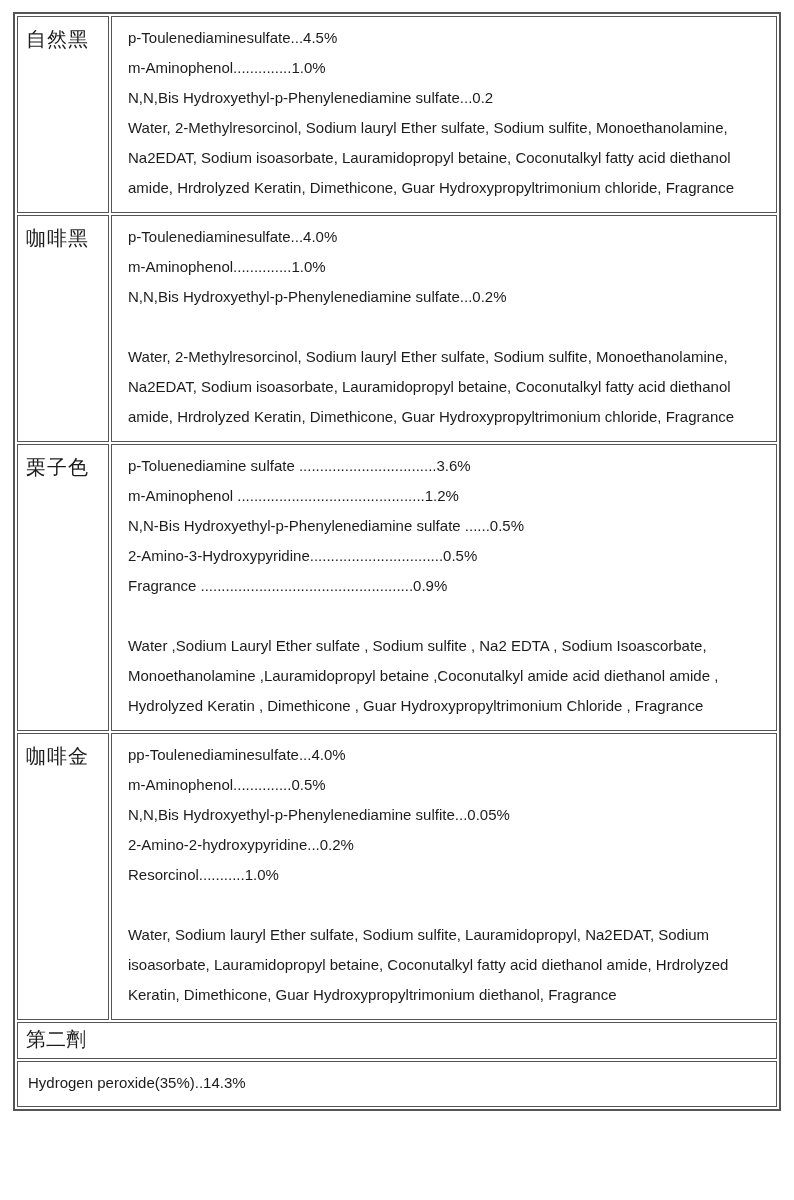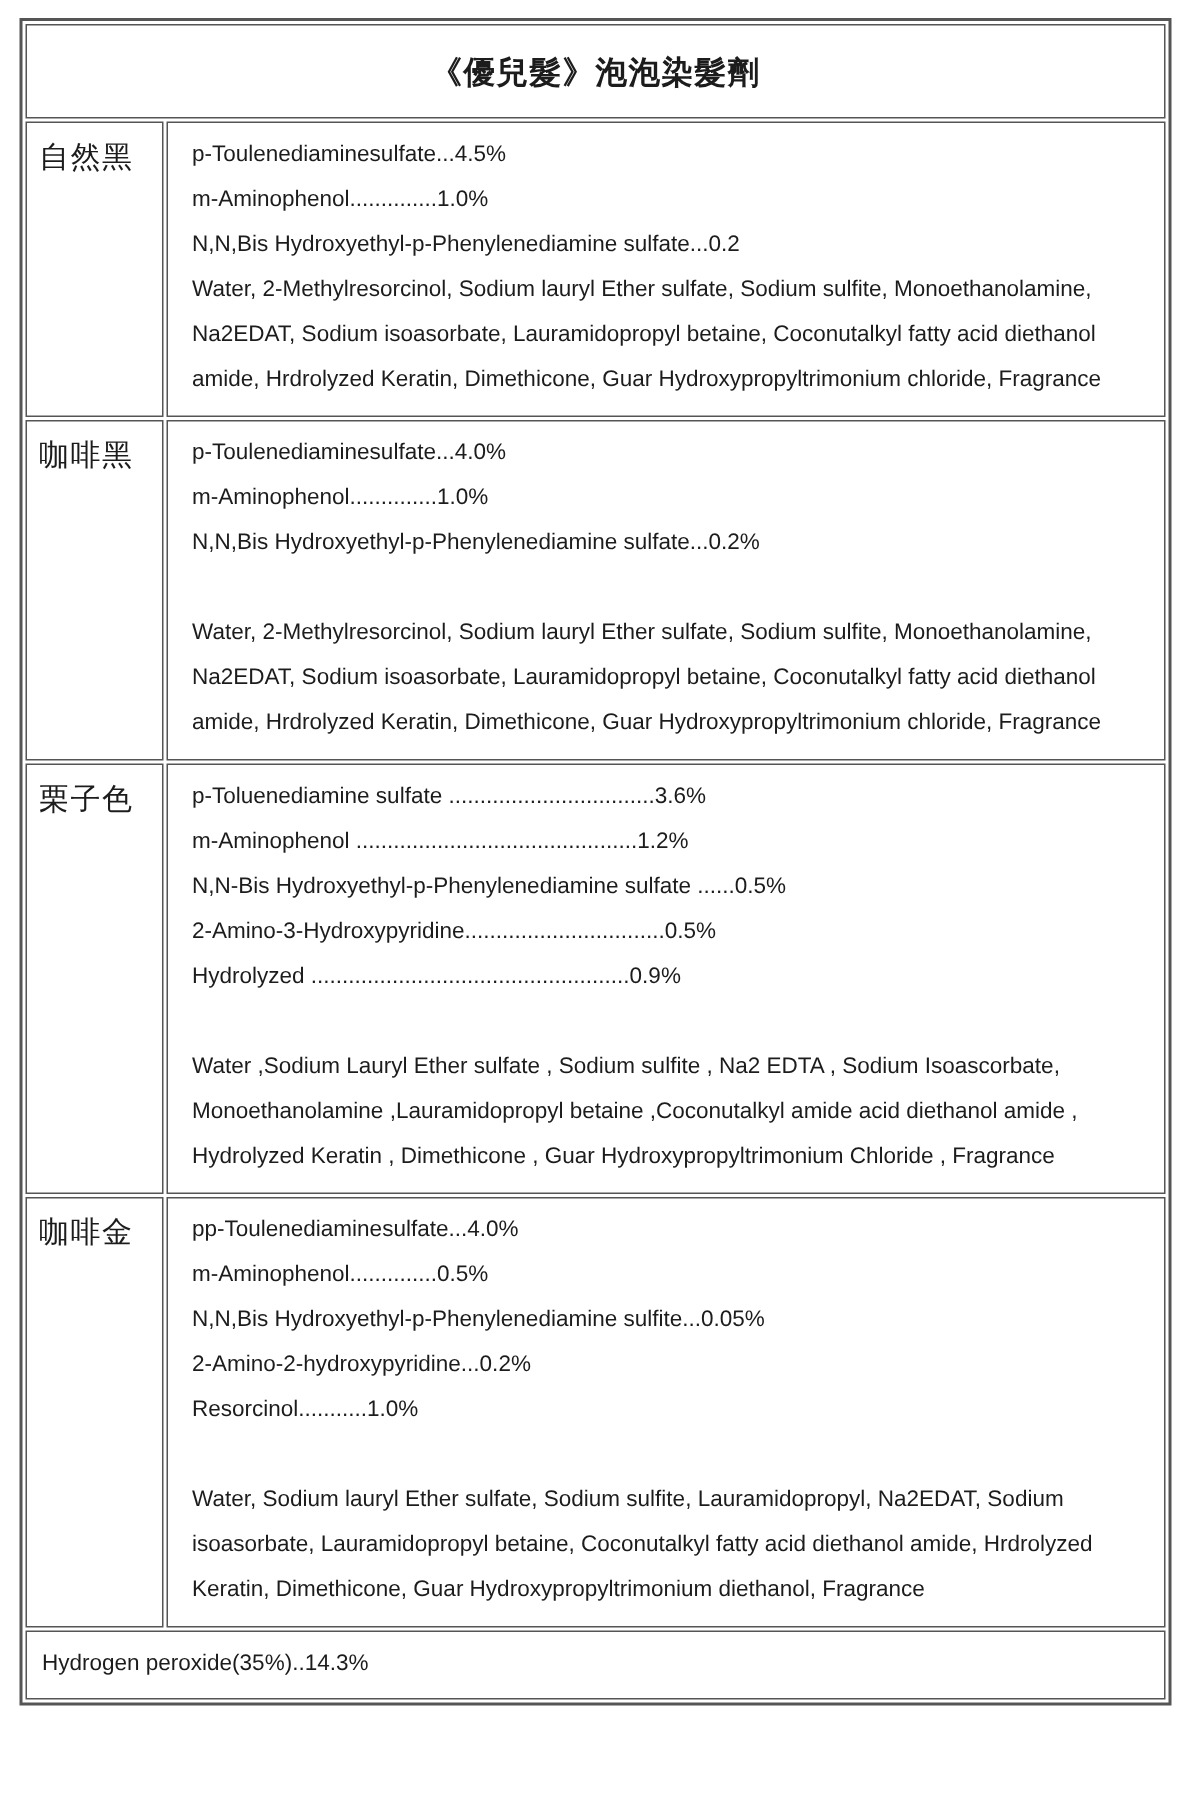--- a/index.html
+++ b/index.html
@@ -66,23 +66,20 @@
     line-height: 33px;
     min-height: 33px;
   }
 </style>
 </head>
 <body>
 
 <div class="sheet">
   <table class="doc-table">
     <tbody>
-      <tr>
-        <td class="title-cell" colspan="2">《優兒髮》泡泡染髮劑</td>
-      </tr>
 
       <tr>
           <td class="label-cell">自然黑</td>
           <td class="lines-cell">
             <div class="line">p-Toulenediaminesulfate...4.5%</div>
             <div class="line">m-Aminophenol..............1.0%</div>
             <div class="line">N,N,Bis Hydroxyethyl-p-Phenylenediamine sulfate...0.2</div>
             <div class="line">Water, 2-Methylresorcinol, Sodium lauryl Ether sulfate, Sodium sulfite, Monoethanolamine,</div>
             <div class="line">Na2EDAT, Sodium isoasorbate, Lauramidopropyl betaine, Coconutalkyl fatty acid diethanol</div>
             <div class="line">amide, Hrdrolyzed Keratin, Dimethicone, Guar Hydroxypropyltrimonium chloride, Fragrance</div>
@@ -100,41 +97,44 @@
             <div class="line">amide, Hrdrolyzed Keratin, Dimethicone, Guar Hydroxypropyltrimonium chloride, Fragrance</div>
           </td>
         </tr>
         <tr>
           <td class="label-cell">栗子色</td>
           <td class="lines-cell">
             <div class="line">p-Toluenediamine sulfate .................................3.6%</div>
             <div class="line">m-Aminophenol .............................................1.2%</div>
             <div class="line">N,N-Bis Hydroxyethyl-p-Phenylenediamine sulfate ......0.5%</div>
             <div class="line">2-Amino-3-Hydroxypyridine................................0.5%</div>
-            <div class="line">Hydrolyzed ...................................................0.9%</div>
+            <div class="line">Fragrance ...................................................0.9%</div>
             <div class="line"></div>
             <div class="line">Water ,Sodium Lauryl Ether sulfate , Sodium sulfite , Na2 EDTA , Sodium Isoascorbate,</div>
             <div class="line">Monoethanolamine ,Lauramidopropyl betaine ,Coconutalkyl amide acid diethanol amide ,</div>
             <div class="line">Hydrolyzed Keratin , Dimethicone , Guar Hydroxypropyltrimonium Chloride , Fragrance</div>
           </td>
         </tr>
         <tr>
           <td class="label-cell">咖啡金</td>
           <td class="lines-cell">
             <div class="line">pp-Toulenediaminesulfate...4.0%</div>
             <div class="line">m-Aminophenol..............0.5%</div>
             <div class="line">N,N,Bis Hydroxyethyl-p-Phenylenediamine sulfite...0.05%</div>
             <div class="line">2-Amino-2-hydroxypyridine...0.2%</div>
             <div class="line">Resorcinol...........1.0%</div>
             <div class="line"></div>
             <div class="line">Water, Sodium lauryl Ether sulfate, Sodium sulfite, Lauramidopropyl, Na2EDAT, Sodium</div>
             <div class="line">isoasorbate, Lauramidopropyl betaine, Coconutalkyl fatty acid diethanol amide, Hrdrolyzed</div>
             <div class="line">Keratin, Dimethicone, Guar Hydroxypropyltrimonium diethanol, Fragrance</div>
           </td>
         </tr>
+        <tr id="second-agent-header-row">
+        <td class="section-cell" colspan="2">第二劑</td>
+      </tr>
       <tr>
         <td class="final-cell" colspan="2" id="second-agent-lines">
             <div class="line">Hydrogen peroxide(35%)..14.3%</div>
           </td>
       </tr>
     </tbody>
   </table>
 </div>
 
 </body></html>

